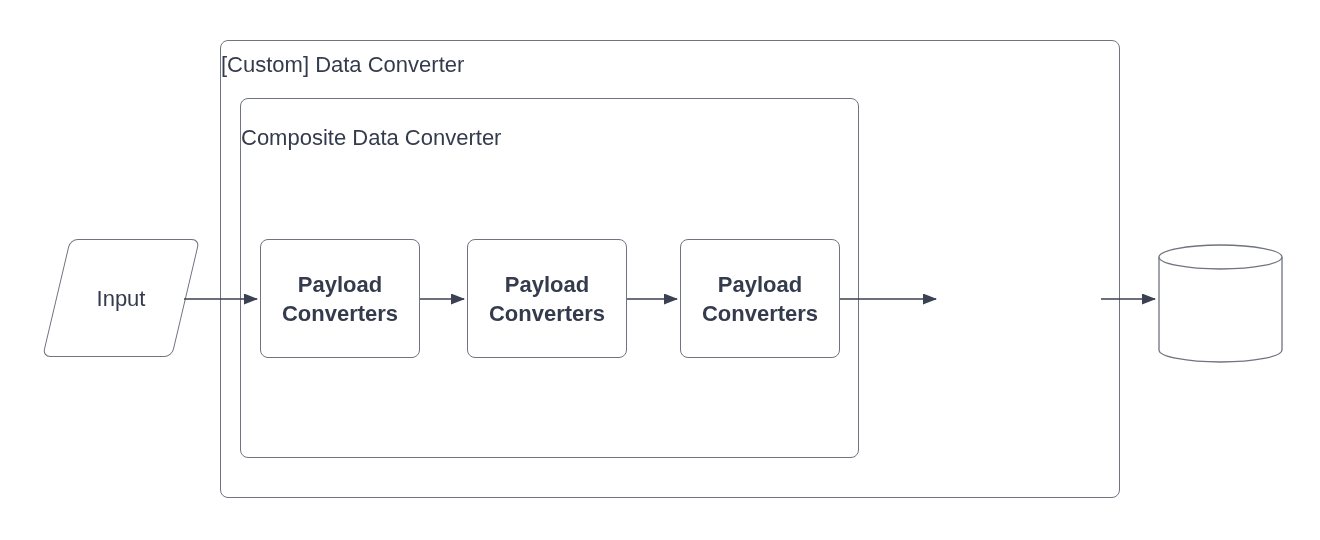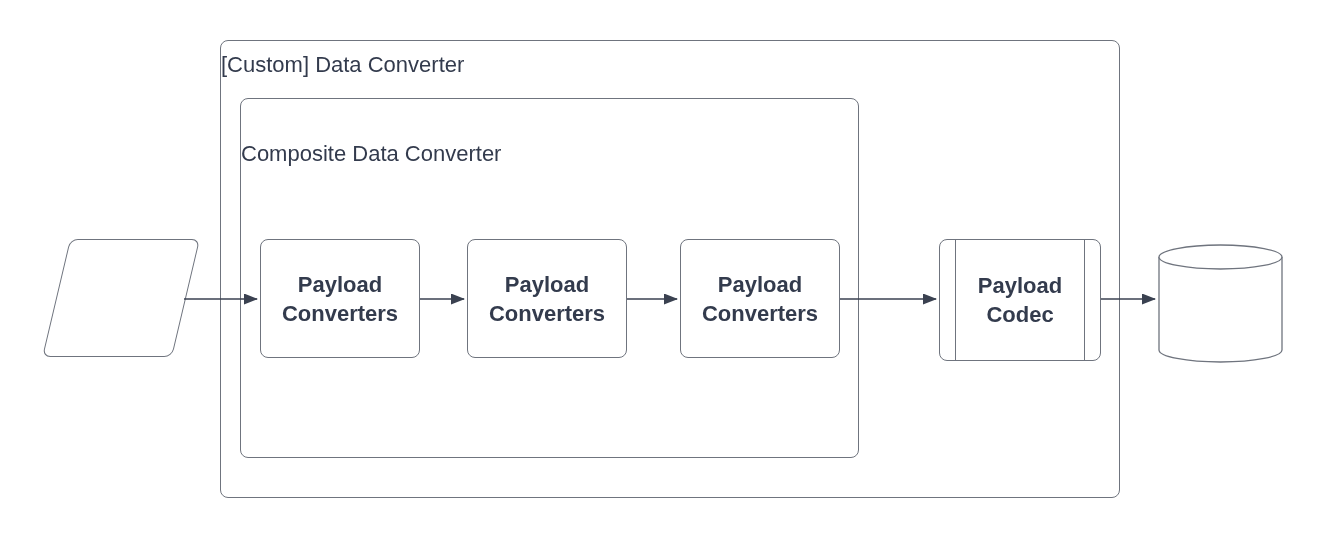--- a/index.html
+++ b/index.html
@@ -67,42 +67,38 @@
 </head>
 <body>
 
 <div class="canvas">
 
   <div class="shape" style="left:220px;top:40px;width:900px;height:458px;">
     <div class="container-title" style="top:9px;">[Custom] Data Converter</div>
   </div>
 
   <div class="shape" style="left:240px;top:98px;width:619px;height:360px;">
-    <div class="container-title" style="top:40px;">Composite Data Converter</div>
+    <div class="container-title" style="top:24px;">Composite Data Converter</div>
   </div>
 
   <div class="input-shape"></div>
+  <div class="label" style="left:42px;top:239px;width:158px;height:118px;">Input</div>
 
   <div class="shape label" style="left:260px;top:239px;width:160px;height:119px;">
     <div class="node-label-inner">Payload Converters</div>
   </div>
 
   <div class="shape label" style="left:467px;top:239px;width:160px;height:119px;">
     <div class="node-label-inner">Payload Converters</div>
   </div>
 
   <div class="shape label" style="left:680px;top:239px;width:160px;height:119px;">
     <div class="node-label-inner">Payload Converters</div>
   </div>
 
-  <div class="shape label" style="left:939px;top:239px;width:162px;height:122px;">
-    <div class="codec-line" style="left:15px;"></div>
-    <div class="codec-line" style="right:15px;"></div>
-    <div class="node-label-inner" style="max-width:118px;">Payload Codec</div>
-  </div>
 
   <div class="label" style="left:1159px;top:250px;width:123px;height:116px;">Cluster Storage</div>
 
   <svg class="connector-layer" viewBox="0 0 1320 540" xmlns="http://www.w3.org/2000/svg">
     <defs>
       <marker id="ah" markerWidth="14" markerHeight="11" refX="13" refY="5.5" orient="auto" markerUnits="userSpaceOnUse">
         <path d="M0 0 L14 5.5 L0 11 Z" fill="#3a4150"></path>
       </marker>
     </defs>
 

